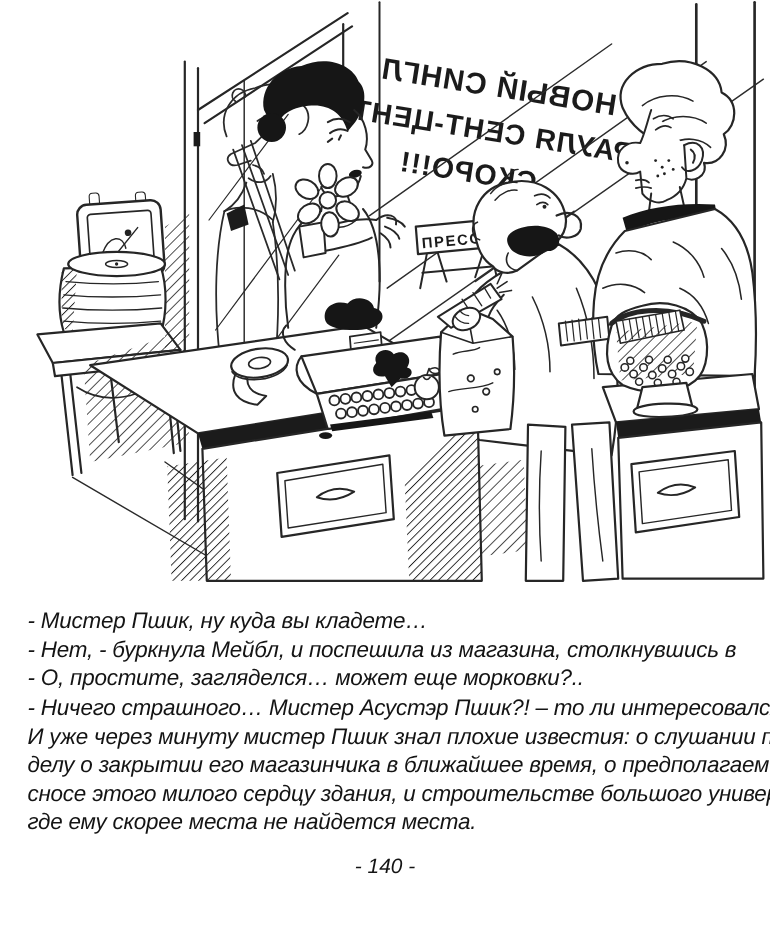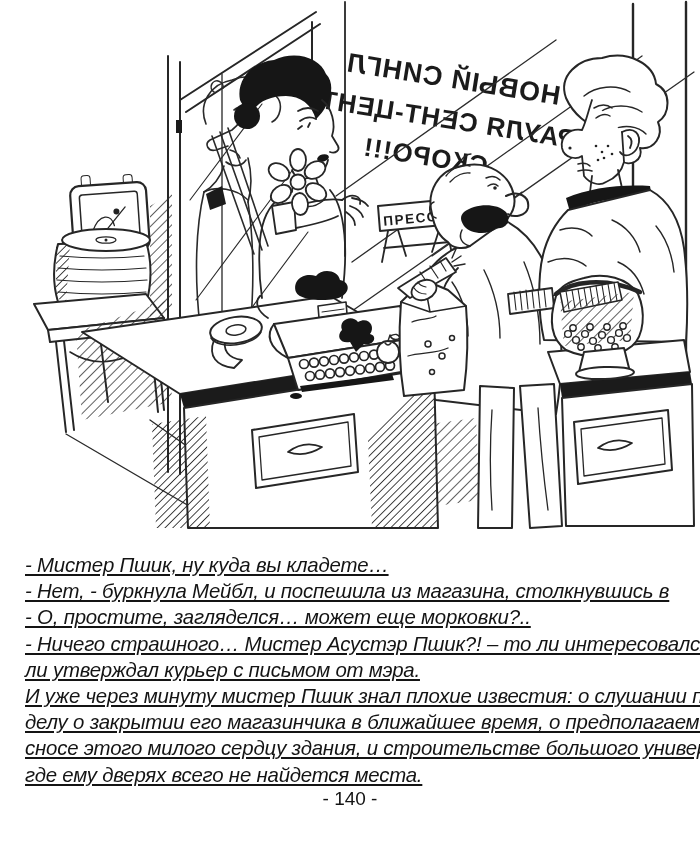--- a/index.html
+++ b/index.html
@@ -10,26 +10,25 @@
   .page{width:700px;height:859px;position:relative;background:#fff;}
   .illo{width:700px;height:540px;position:relative;}
   .illo svg{display:block;}
   .story{
     margin:12px 24px 0 25px;
     font-style:italic;
     font-size:20.4px;
     line-height:26.2px;
     letter-spacing:-0.2px;
     color:#141414;
-    text-decoration:underline;
   }
   .story .ln{white-space:nowrap;}
   .pageno{
-    text-align:center;
-    font-size:19px;color:#141414;
+    margin-top:16px;text-align:center;
+    font-style:italic;font-size:19px;color:#141414;
   }
   text.signtxt{
     font-family:"Liberation Sans",sans-serif;
     font-weight:700;fill:#1b1b1b;letter-spacing:1px;
   }
   text.press{
     font-family:"Liberation Sans",sans-serif;
     font-weight:700;fill:#1b1b1b;letter-spacing:1.5px;font-size:13.5px;
   }
 </style>
@@ -397,22 +396,21 @@
         </g>
       </g>
     </svg>
   </figure>
 
   <div class="story">
     <div class="ln">- Мистер Пшик, ну куда вы кладете…</div>
     <div class="ln">- Нет, - буркнула Мейбл, и поспешила из магазина, столкнувшись в</div>
     <div class="ln">- О, простите, загляделся… может еще морковки?..</div>
     <div class="ln">- Ничего страшного… Мистер Асустэр Пшик?! – то ли интересовался, то</div>
-    <div class="ln">ли утверждал курьер с письмом от мэра.</div>
     <div class="ln">И уже через минуту мистер Пшик знал плохие известия: о слушании по</div>
     <div class="ln">делу о закрытии его магазинчика в ближайшее время, о предполагаемом</div>
     <div class="ln">сносе этого милого сердцу здания, и строительстве большого универмага,</div>
-    <div class="ln">где ему дверях всего не найдется места.</div>
+    <div class="ln">где ему скорее места не найдется места.</div>
   </div>
 
   <div class="pageno">- 140 -</div>
 
 </div>
 
 </body></html>

